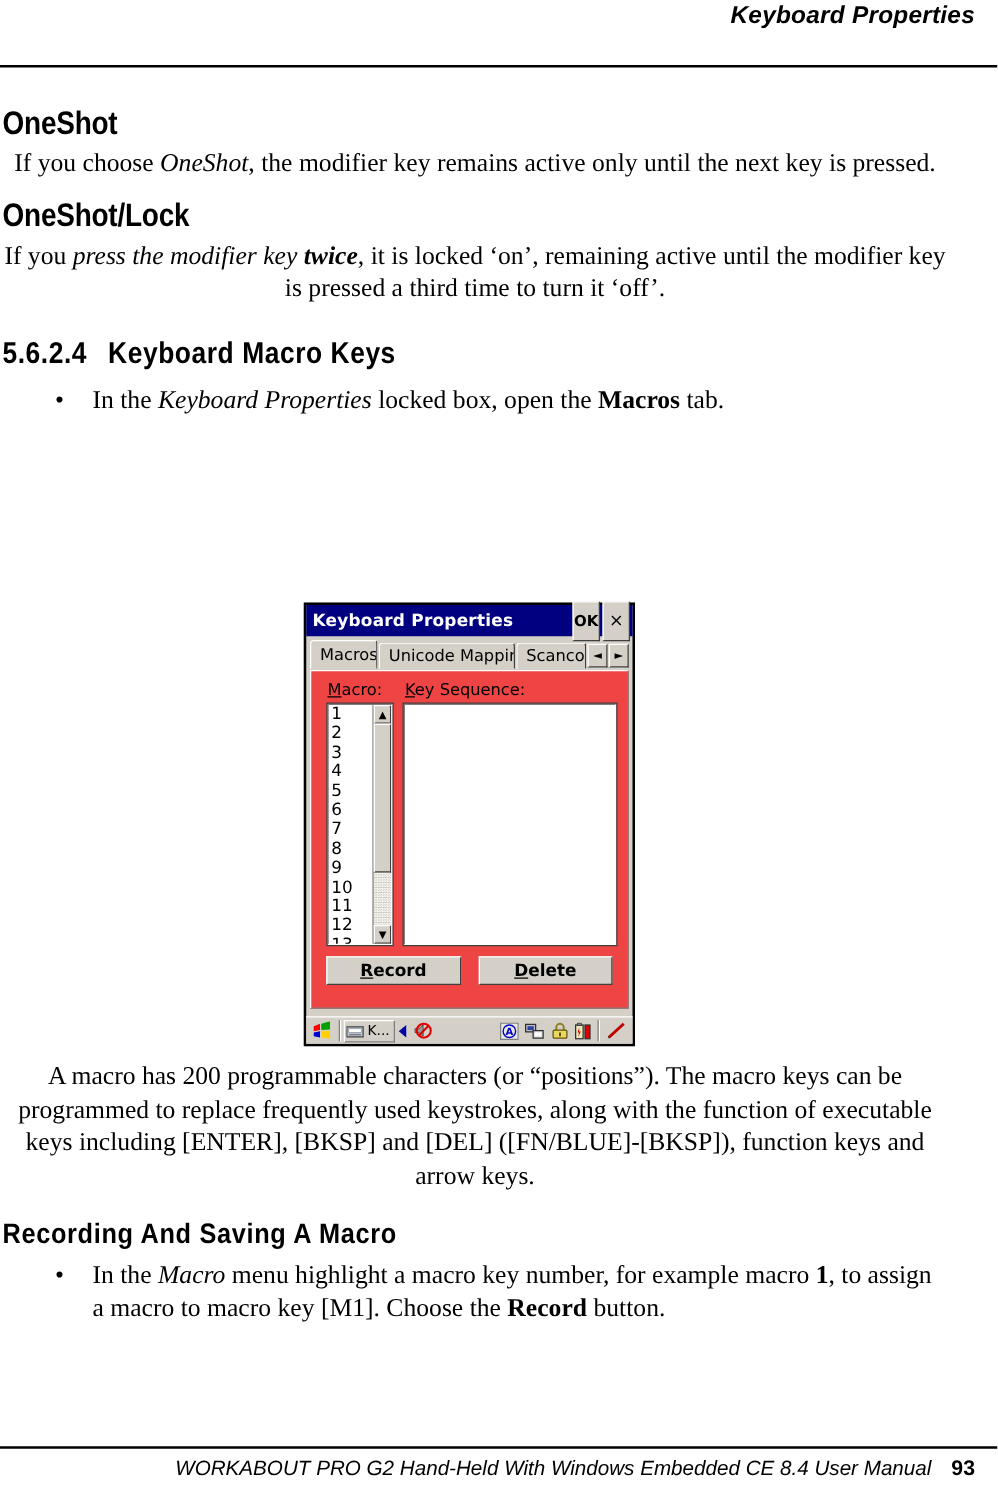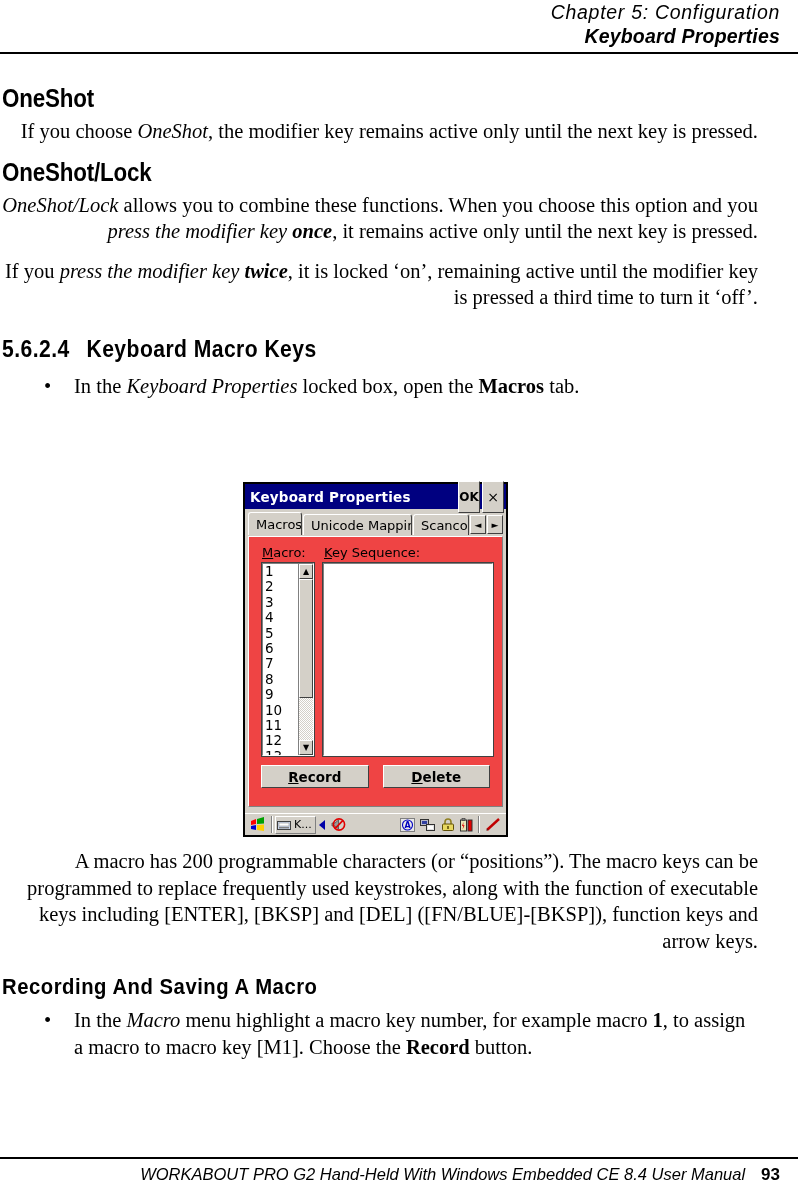--- a/index.html
+++ b/index.html
@@ -88,21 +88,21 @@
     display: block;
     transform: scaleX(0.88);
     transform-origin: left center;
   }
   .numhead .num { display: inline-block; width: 96px; }
 
   p.body {
     font-size: 20.5px;
     line-height: 26.5px;
     margin: 0 0 13px 0;
-    text-align: right;
+    text-align: center;
   }
 
   .bullet {
     position: relative;
     padding-left: 72px;
     font-size: 20.5px;
     line-height: 27px;
     margin: 0 0 12px 0;
   }
   .bullet .dot {
@@ -422,32 +422,30 @@
     bottom: 34px;
     width: 798px;
     height: 2px;
     background: #000;
   }
 </style>
 </head>
 <body>
 
 <div class="page-header">
-  <div class="chapter-line">Chapter  5:  Configuration</div>
   <div class="section-line">Keyboard Properties</div>
 </div>
 <div class="header-rule"></div>
 
 <div class="content">
 
   <h2 class="head">OneShot</h2>
   <p class="body"><span>If you choose </span><em>OneShot</em><span>, the modifier key remains active only until the next key is pressed.</span></p>
 
   <h2 class="head">OneShot/Lock</h2>
-  <p class="body"><em>OneShot/Lock</em><span> allows you to combine these functions. When you choose this option and you </span><em>press the modifier key </em><span class="bi">once</span><span>, it remains active only until the next key is pressed.</span></p>
   <p class="body"><span>If you </span><em>press the modifier key </em><span class="bi">twice</span><span>, it is locked ‘on’, remaining active until the modifier key is pressed a third time to turn it ‘off’.</span></p>
 
   <span class="numhead"><span class="num">5.6.2.4</span><span>Keyboard Macro Keys</span></span>
 
   <p class="bullet"><span class="dot">•</span><span>In the </span><em>Keyboard Properties</em><span> locked box, open the </span><strong>Macros</strong><span> tab.</span></p>
 </div>
 
 <div class="device">
 
   <div class="titlebar">

